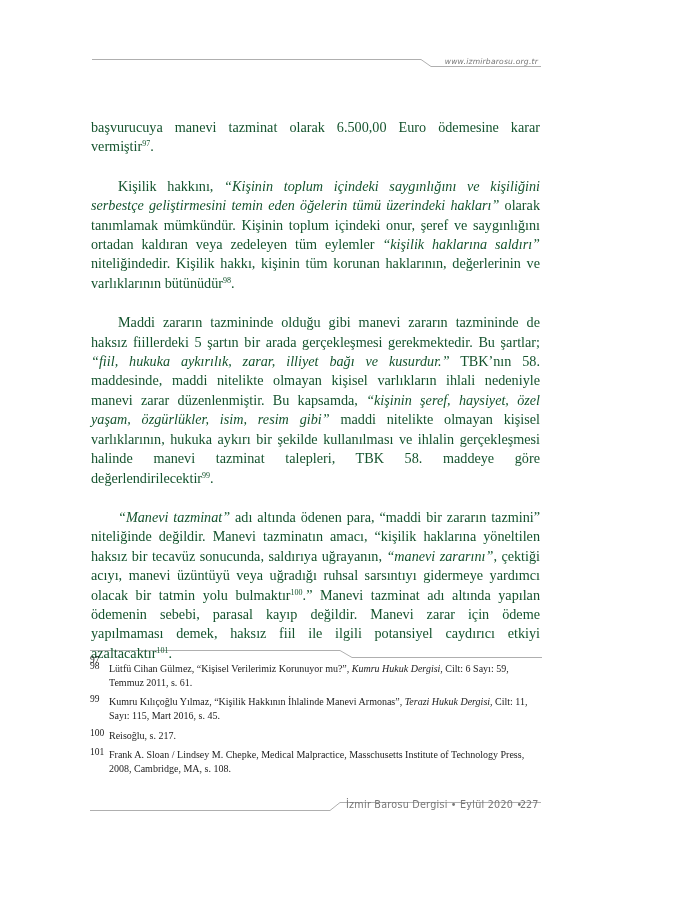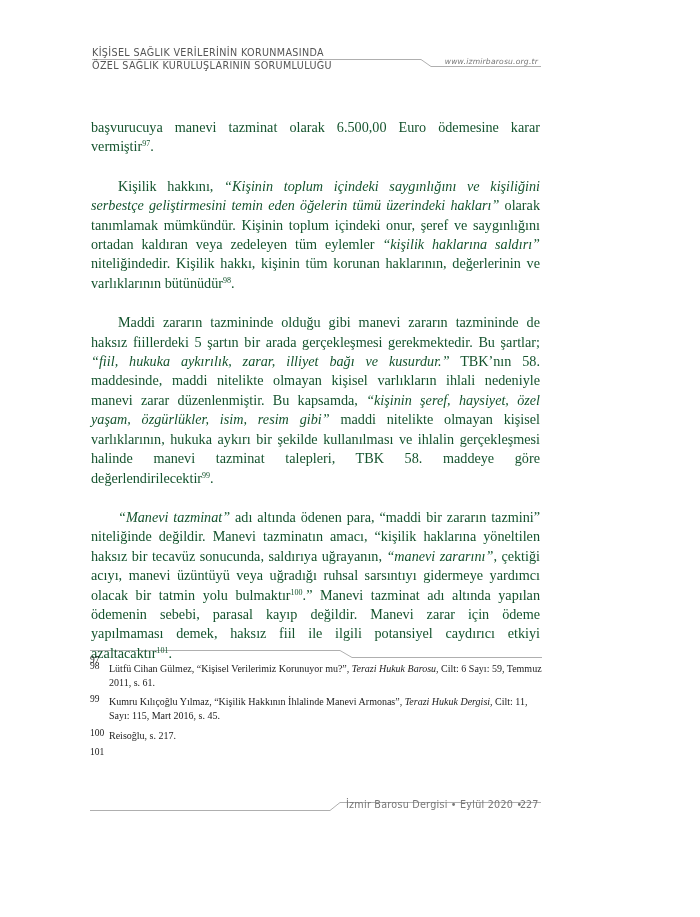--- a/index.html
+++ b/index.html
@@ -126,54 +126,51 @@
 </head>
 <body>
 
 <svg class="rule" width="700" height="917">
   <polyline points="92,59.5 421,59.5 431,66.5 541,66.5" fill="none" stroke="#9a9a9a" stroke-width="0.8"></polyline>
   <polyline points="90,650.5 340,650.5 352,657.5 542,657.5" fill="none" stroke="#9a9a9a" stroke-width="0.8"></polyline>
   <polyline points="90,810.5 330,810.5 340,802.5 541,802.5" fill="none" stroke="#9a9a9a" stroke-width="0.8"></polyline>
 </svg>
 
 <div class="running-head">
-  <div class="article-title">
-    <div>KİŞİSEL SAĞLIK VERİLERİNİN KORUNMASINDA</div>
-    <div>ÖZEL SAĞLIK KURULUŞLARININ SORUMLULUĞU</div>
-  </div>
   <div class="site-url">www.izmirbarosu.org.tr</div>
 </div>
 
 <div class="body-text">
   <p><span>başvurucuya manevi tazminat olarak 6.500,00 Euro ödemesine karar vermiştir</span><sup>97</sup><span>.</span></p>
 
   <p class="indent"><span>Kişilik hakkını, </span><i>“Kişinin toplum içindeki saygınlığını ve kişiliğini serbestçe geliştirmesini temin eden öğelerin tümü üzerindeki hakları”</i><span> olarak tanımlamak mümkündür. Kişinin toplum içindeki onur, şeref ve saygınlığını ortadan kaldıran veya zedeleyen tüm eylemler </span><i>“kişilik haklarına saldırı”</i><span> niteliğindedir. Kişilik hakkı, kişinin tüm korunan haklarının, değerlerinin ve varlıklarının bütünüdür</span><sup>98</sup><span>.</span></p>
 
   <p class="indent"><span>Maddi zararın tazmininde olduğu gibi manevi zararın tazmininde de haksız fiillerdeki 5 şartın bir arada gerçekleşmesi gerekmektedir. Bu şartlar; </span><i>“fiil, hukuka aykırılık, zarar, illiyet bağı ve kusurdur.”</i><span> TBK’nın 58. maddesinde, maddi nitelikte olmayan kişisel varlıkların ihlali nedeniyle manevi zarar düzenlenmiştir. Bu kapsamda, </span><i>“kişinin şeref, haysiyet, özel yaşam, özgürlükler, isim, resim gibi”</i><span> maddi nitelikte olmayan kişisel varlıklarının, hukuka aykırı bir şekilde kullanılması ve ihlalin gerçekleşmesi halinde manevi tazminat talepleri, TBK 58. maddeye göre değerlendirilecektir</span><sup>99</sup><span>.</span></p>
 
   <p class="indent"><i>“Manevi tazminat”</i><span> adı altında ödenen para, “maddi bir zararın tazmini” niteliğinde değildir. Manevi tazminatın amacı, “kişilik haklarına yöneltilen haksız bir tecavüz sonucunda, saldırıya uğrayanın, </span><i>“manevi zararını”</i><span>, çektiği acıyı, manevi üzüntüyü veya uğradığı ruhsal sarsıntıyı gidermeye yardımcı olacak bir tatmin yolu bulmaktır</span><sup>100</sup><span>.” Manevi tazminat adı altında yapılan ödemenin sebebi, parasal kayıp değildir. Manevi zarar için ödeme yapılmaması demek, haksız fiil ile ilgili potansiyel caydırıcı etkiyi azaltacaktır</span><sup>101</sup><span>.</span></p>
 </div>
 
 <div class="footnotes">
   <div class="fn">
     <span class="fn-num">97</span>
   </div>
   <div class="fn">
     <span class="fn-num">98</span>
-    <span>Lütfü Cihan Gülmez, “Kişisel Verilerimiz Korunuyor mu?”, </span><i>Terazi Hukuk Barosu</i><span>, Cilt: 6 Sayı: 59, Temmuz 2011, s. 61.</span>
+    <span>Lütfü Cihan Gülmez, “Kişisel Verilerimiz Korunuyor mu?”, </span><i>Kumru Hukuk Dergisi</i><span>, Cilt: 6 Sayı: 59, Temmuz 2011, s. 61.</span>
   </div>
   <div class="fn">
     <span class="fn-num">99</span>
     <span>Kumru Kılıçoğlu Yılmaz, “Kişilik Hakkının İhlalinde Manevi Armonas”, </span><i>Terazi Hukuk Dergisi,</i><span> Cilt: 11, Sayı: 115, Mart 2016, s. 45.</span>
   </div>
   <div class="fn">
     <span class="fn-num wide">100</span>
     <span>Reisoğlu, s. 217.</span>
   </div>
   <div class="fn">
     <span class="fn-num wide">101</span>
+    <span>Frank A. Sloan / Lindsey M. Chepke, Medical Malpractice, Masschusetts Institute of Technology Press, 2008, Cambridge, MA, s. 108.</span>
   </div>
 </div>
 
 <div class="footer">
   <span class="footer-journal">İzmir Barosu Dergisi • Eylül 2020 •</span>
   <span class="footer-page">227</span>
 </div>
 
 </body></html>

